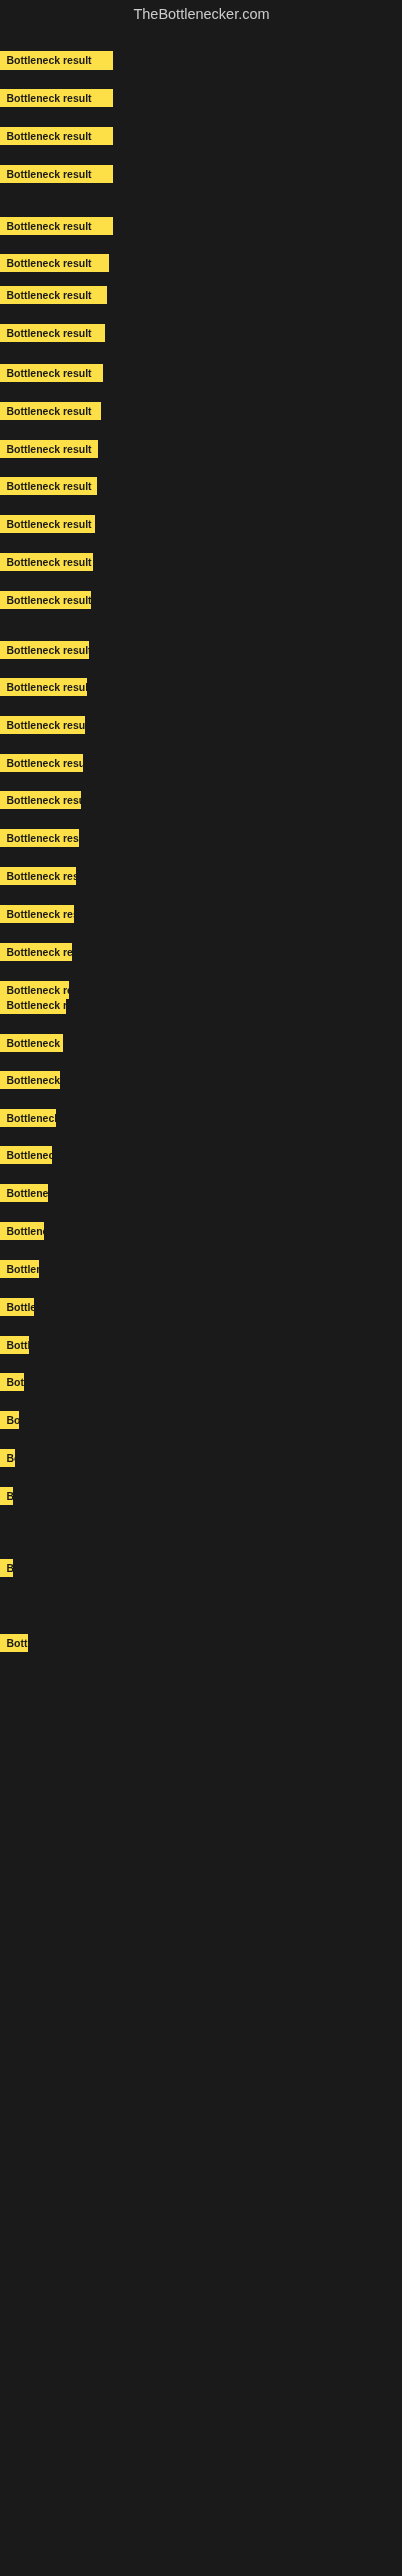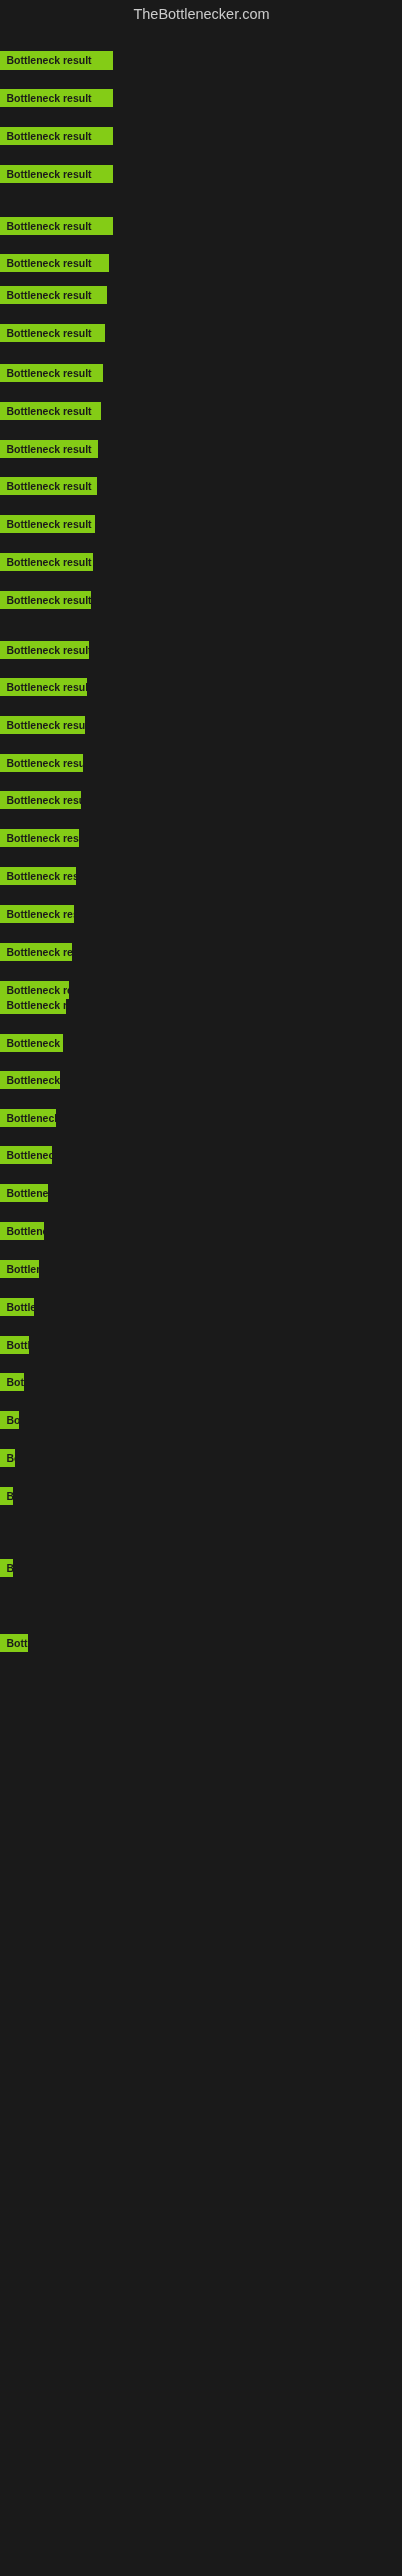--- a/index.html
+++ b/index.html
@@ -23,21 +23,21 @@
       padding: 6.4px 0;
       background-color: #1a1a1a;
     }
 
     .bottleneck-item {
       position: absolute;
       left: 0;
     }
 
     .bottleneck-label {
-      background-color: #84cc16;
+      background-color: #fde047;
       color: #1a1a1a;
       font-size: 10.5px;
       font-weight: bold;
       padding: 3.2px 6.4px;
       display: inline-block;
       white-space: nowrap;
       overflow: hidden;
     }
   </style>
 </head>

